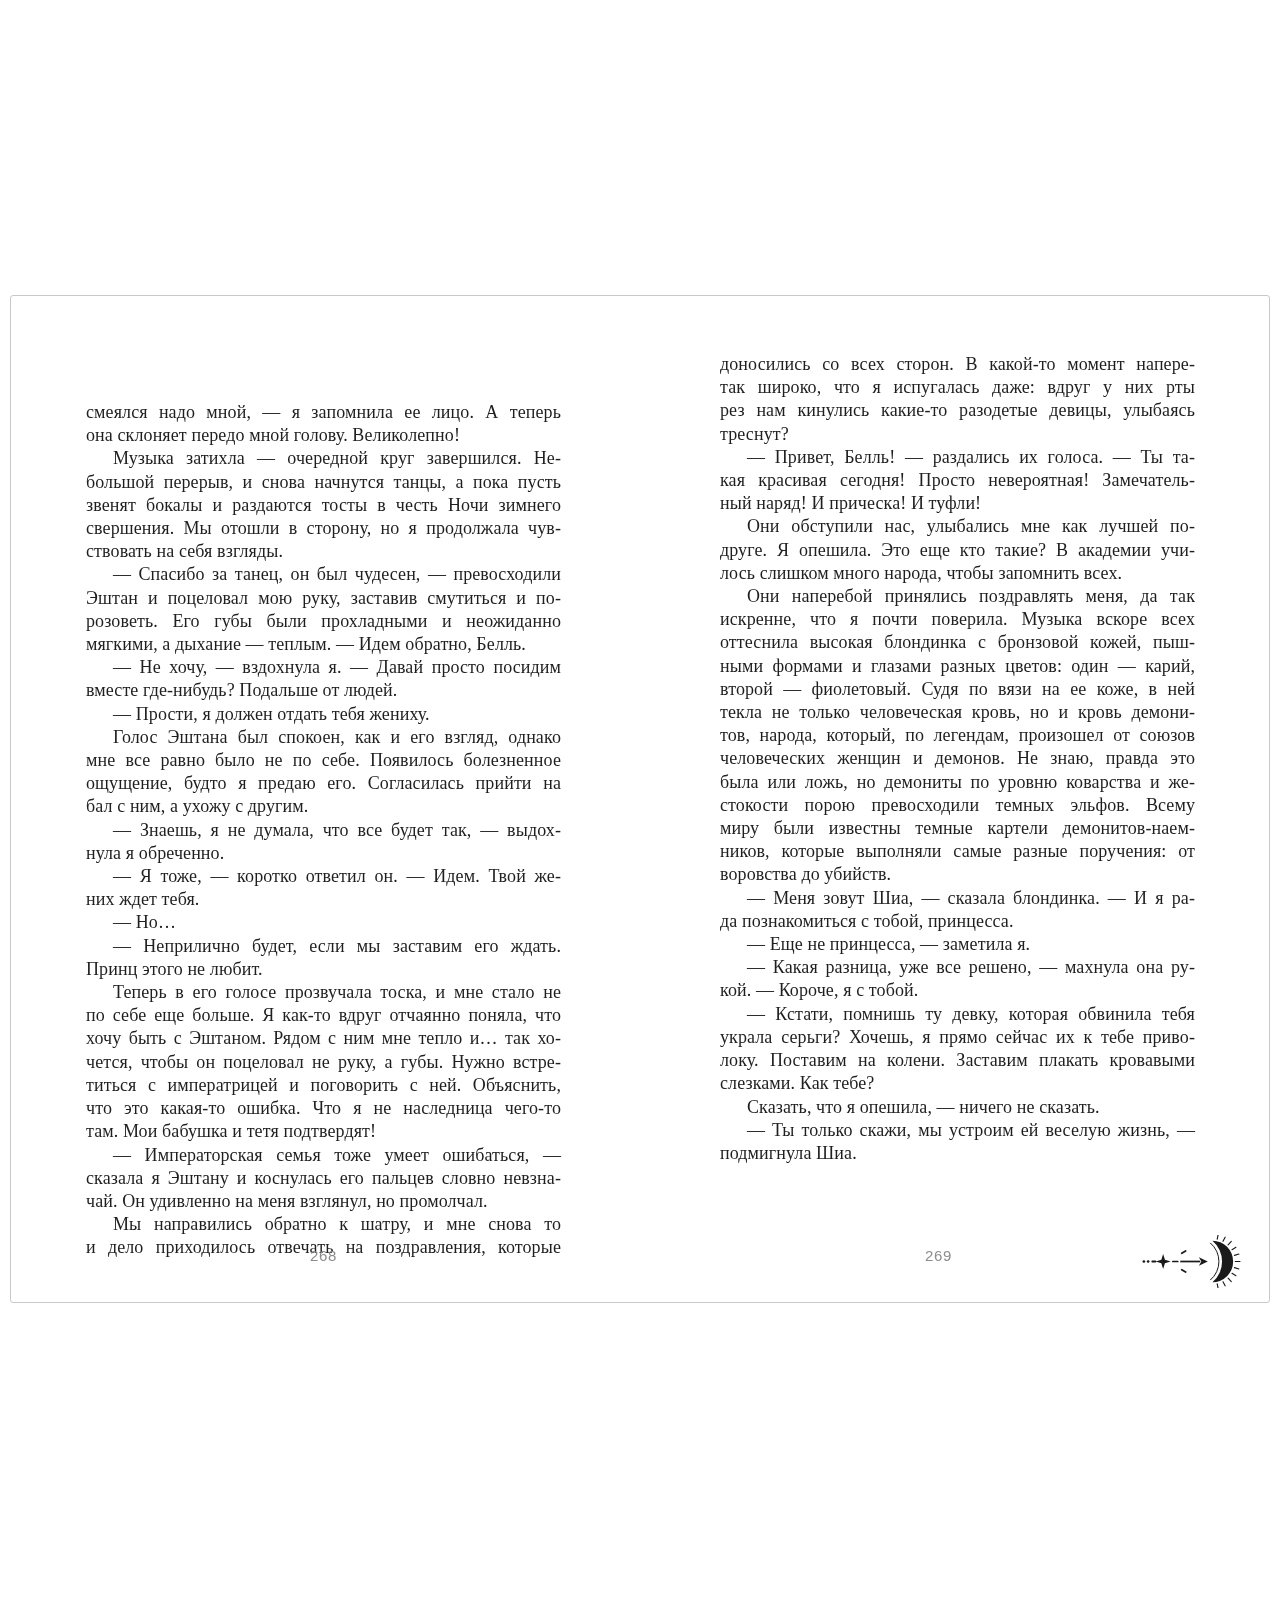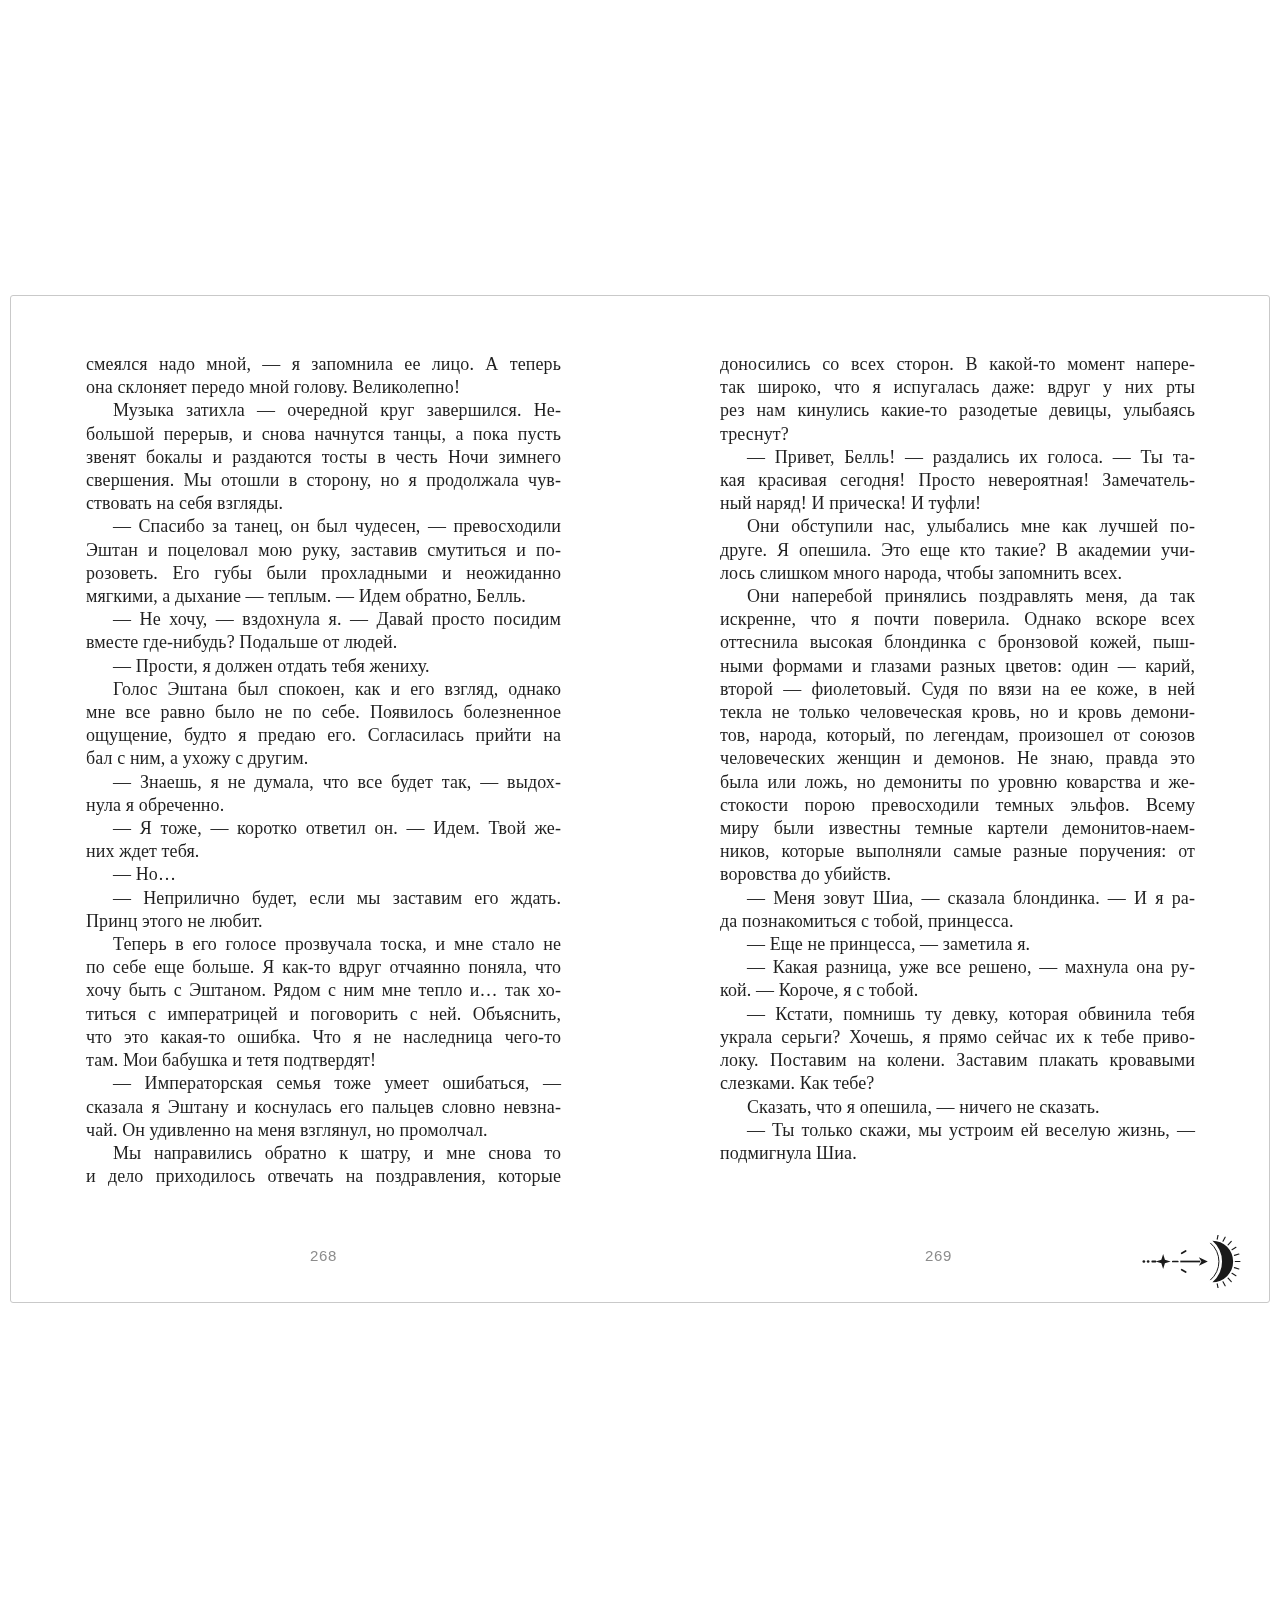--- a/index.html
+++ b/index.html
@@ -11,21 +11,21 @@
   .spread{
     position:absolute;left:10px;top:295px;width:1260px;height:1008px;
     background:#ffffff;border:1px solid #c9c9c9;border-radius:3px;
     box-sizing:border-box;
   }
   .col{
     position:absolute;top:57px;width:475px;
     color:#1f1f1f;font-size:18px;line-height:23.2px;
     letter-spacing:0.1px;
   }
-  .col-left{left:75px;}
+  .col-left{left:75px;margin-top:48px;}
   .col-right{left:690px;margin-left:19px;}
   .line{
     text-align:justify;
     text-align-last:justify;
     white-space:nowrap;
     overflow:visible;
   }
   .line.indent{text-indent:27px;}
   .line.end{text-align-last:left;}
   .pagenum{
@@ -66,20 +66,21 @@
       <div class="line indent">— Знаешь, я не думала, что все будет так, — выдох-</div>
       <div class="line end">нула я обреченно.</div>
       <div class="line indent">— Я тоже, — коротко ответил он. — Идем. Твой же-</div>
       <div class="line end">них ждет тебя.</div>
       <div class="line indent end">— Но…</div>
       <div class="line indent">— Неприлично будет, если мы заставим его ждать.</div>
       <div class="line end">Принц этого не любит.</div>
       <div class="line indent">Теперь в его голосе прозвучала тоска, и мне стало не</div>
       <div class="line">по себе еще больше. Я как-то вдруг отчаянно поняла, что</div>
       <div class="line">хочу быть с Эштаном. Рядом с ним мне тепло и… так хо-</div>
+      <div class="line">чется, чтобы он поцеловал не руку, а губы. Нужно встре-</div>
       <div class="line">титься с императрицей и поговорить с ней. Объяснить,</div>
       <div class="line">что это какая-то ошибка. Что я не наследница чего-то</div>
       <div class="line end">там. Мои бабушка и тетя подтвердят!</div>
       <div class="line indent">— Императорская семья тоже умеет ошибаться, —</div>
       <div class="line">сказала я Эштану и коснулась его пальцев словно невзна-</div>
       <div class="line end">чай. Он удивленно на меня взглянул, но промолчал.</div>
       <div class="line indent">Мы направились обратно к шатру, и мне снова то</div>
       <div class="line">и дело приходилось отвечать на поздравления, которые</div>
     </div>
   <div class="col col-right">
@@ -87,21 +88,21 @@
       <div class="line">так широко, что я испугалась даже: вдруг у них рты</div>
       <div class="line">рез нам кинулись какие-то разодетые девицы, улыбаясь</div>
       <div class="line end">треснут?</div>
       <div class="line indent">— Привет, Белль! — раздались их голоса. — Ты та-</div>
       <div class="line">кая красивая сегодня! Просто невероятная! Замечатель-</div>
       <div class="line end">ный наряд! И прическа! И туфли!</div>
       <div class="line indent">Они обступили нас, улыбались мне как лучшей по-</div>
       <div class="line">друге. Я опешила. Это еще кто такие? В академии учи-</div>
       <div class="line end">лось слишком много народа, чтобы запомнить всех.</div>
       <div class="line indent">Они наперебой принялись поздравлять меня, да так</div>
-      <div class="line">искренне, что я почти поверила. Однако вскоре всех</div>
+      <div class="line">искренне, что я почти поверила. Музыка вскоре всех</div>
       <div class="line">оттеснила высокая блондинка с бронзовой кожей, пыш-</div>
       <div class="line">ными формами и глазами разных цветов: один — карий,</div>
       <div class="line">второй — фиолетовый. Судя по вязи на ее коже, в ней</div>
       <div class="line">текла не только человеческая кровь, но и кровь демони-</div>
       <div class="line">тов, народа, который, по легендам, произошел от союзов</div>
       <div class="line">человеческих женщин и демонов. Не знаю, правда это</div>
       <div class="line">была или ложь, но демониты по уровню коварства и же-</div>
       <div class="line">стокости порою превосходили темных эльфов. Всему</div>
       <div class="line">миру были известны темные картели демонитов-наем-</div>
       <div class="line">ников, которые выполняли самые разные поручения: от</div>

